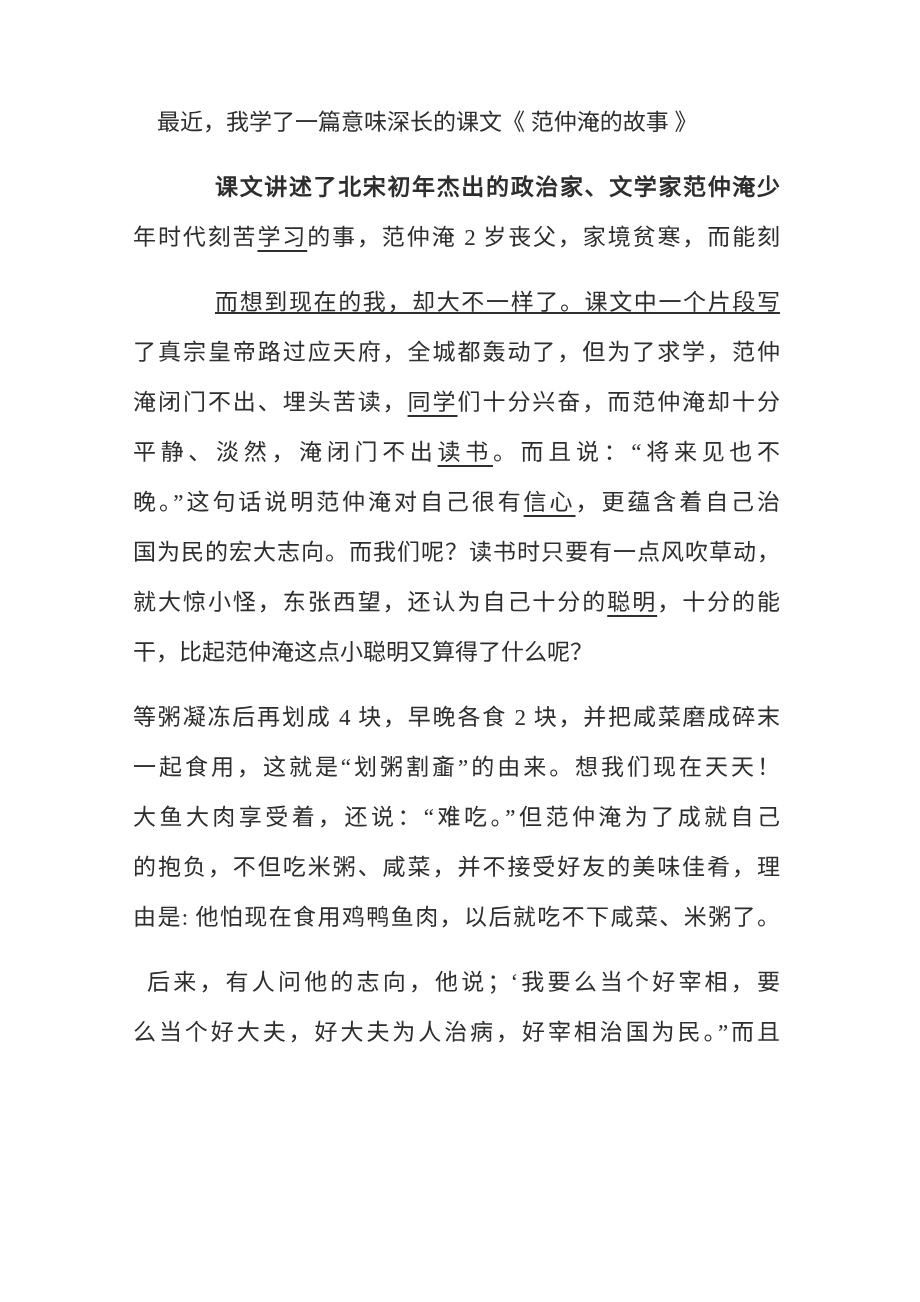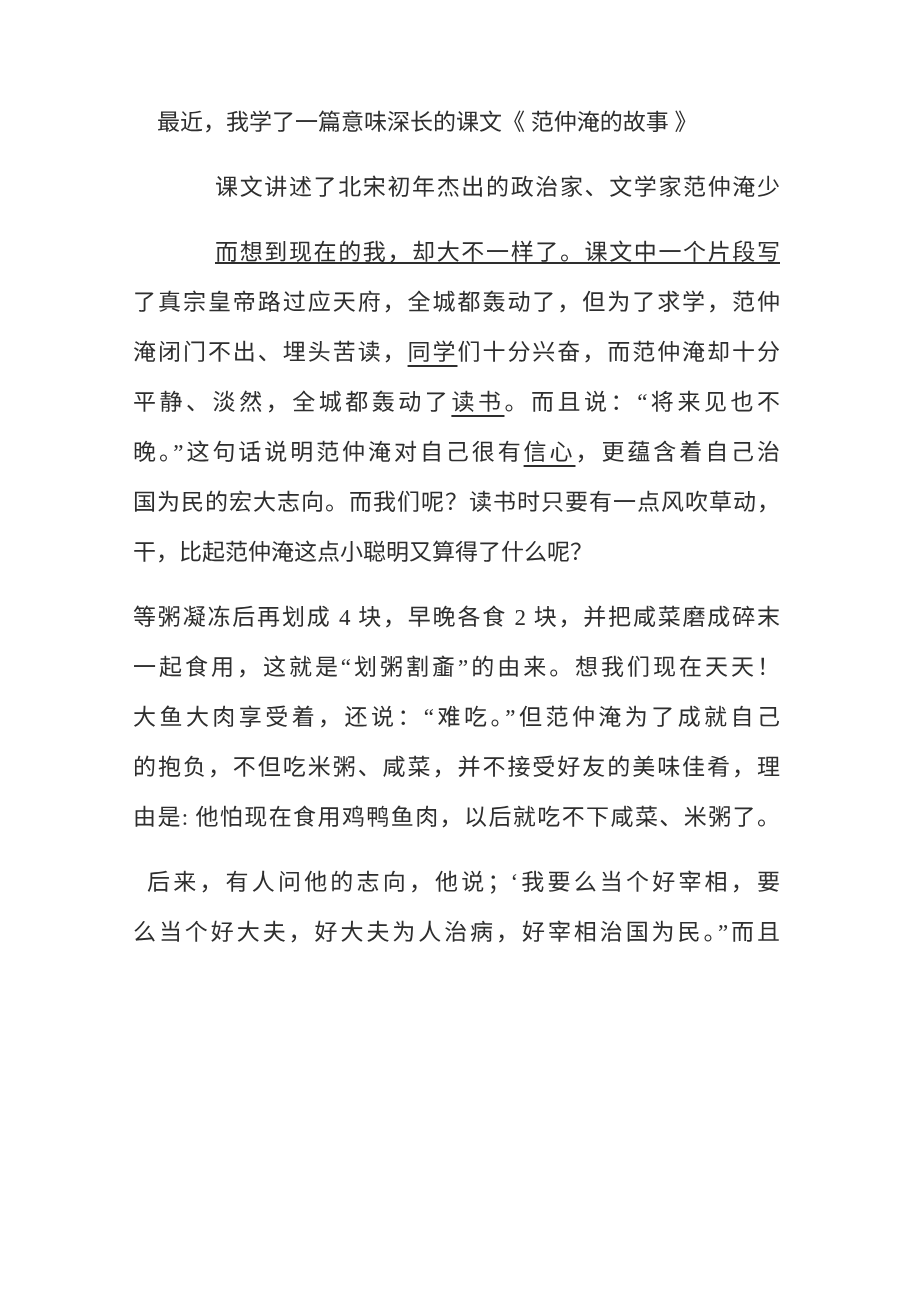--- a/index.html
+++ b/index.html
@@ -51,29 +51,31 @@
 </style>
 </head>
 <body>
 
 <main class="doc-page">
   <article class="essay">
       <div class="para">
         <div class="line" style="padding-left: 24px;"><span class="seg">最近，我学了一篇意味深长的课文《 范仲淹的故事 》</span></div>
       </div>
       <div class="para">
-        <div class="line just" style="padding-left: 82px;"><span class="seg">课文讲述了北宋初年杰出的政治家、文学家范仲淹少</span></div>
+        <div class="line just" style="padding-left: 82px; font-weight: bold;"><span class="seg">课文讲述了北宋初年杰出的政治家、文学家范仲淹少</span></div>
+        <div class="line just"><span class="seg">年时代刻苦</span><span class="useg">学习</span><span class="seg">的事，范仲淹 2 岁丧父，家境贫寒，而能刻</span></div>
       </div>
       <div class="para">
         <div class="line just" style="padding-left: 82px; text-decoration: underline;"><span class="seg">而想到现在的我，却大不一样了。课文中一个片段写</span></div>
         <div class="line just"><span class="seg">了真宗皇帝路过应天府，全城都轰动了，但为了求学，范仲</span></div>
         <div class="line just"><span class="seg">淹闭门不出、埋头苦读，</span><span class="useg">同学</span><span class="seg">们十分兴奋，而范仲淹却十分</span></div>
-        <div class="line just"><span class="seg">平静、淡然，全城都轰动了</span><span class="useg">读书</span><span class="seg">。而且说：“将来见也不</span></div>
+        <div class="line just"><span class="seg">平静、淡然，淹闭门不出</span><span class="useg">读书</span><span class="seg">。而且说：“将来见也不</span></div>
         <div class="line just"><span class="seg">晚。”这句话说明范仲淹对自己很有</span><span class="useg">信心</span><span class="seg">，更蕴含着自己治</span></div>
         <div class="line just"><span class="seg">国为民的宏大志向。而我们呢？读书时只要有一点风吹草动，</span></div>
+        <div class="line just"><span class="seg">就大惊小怪，东张西望，还认为自己十分的</span><span class="useg">聪明</span><span class="seg">，十分的能</span></div>
         <div class="line"><span class="seg">干，比起范仲淹这点小聪明又算得了什么呢？</span></div>
       </div>
       <div class="para">
         <div class="line just"><span class="seg">等粥凝冻后再划成 4 块，早晚各食 2 块，并把咸菜磨成碎末</span></div>
         <div class="line just"><span class="seg">一起食用，这就是“划粥割齑”的由来。想我们现在天天！</span></div>
         <div class="line just"><span class="seg">大鱼大肉享受着，还说：“难吃。”但范仲淹为了成就自己</span></div>
         <div class="line just"><span class="seg">的抱负，不但吃米粥、咸菜，并不接受好友的美味佳肴，理</span></div>
         <div class="line just"><span class="seg">由是: 他怕现在食用鸡鸭鱼肉，以后就吃不下咸菜、米粥了。</span></div>
       </div>
       <div class="para">

